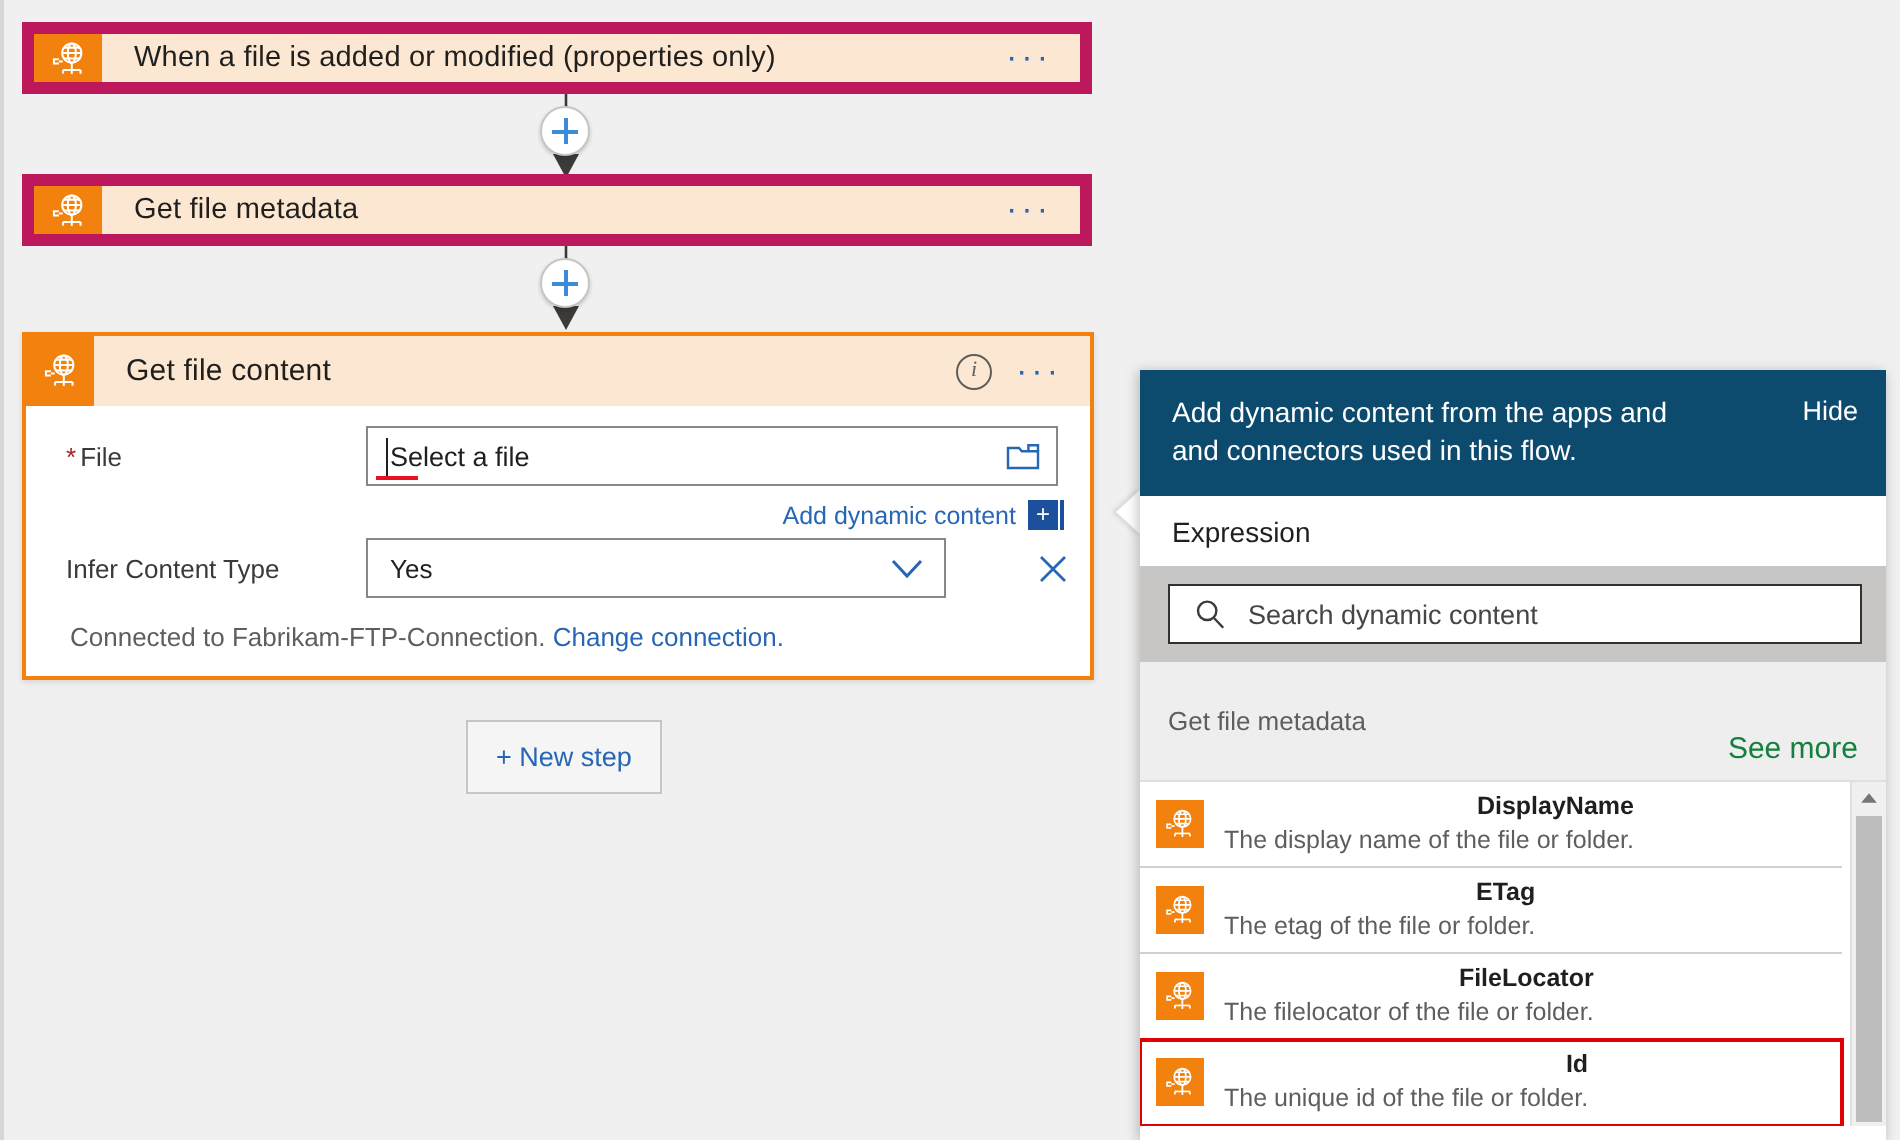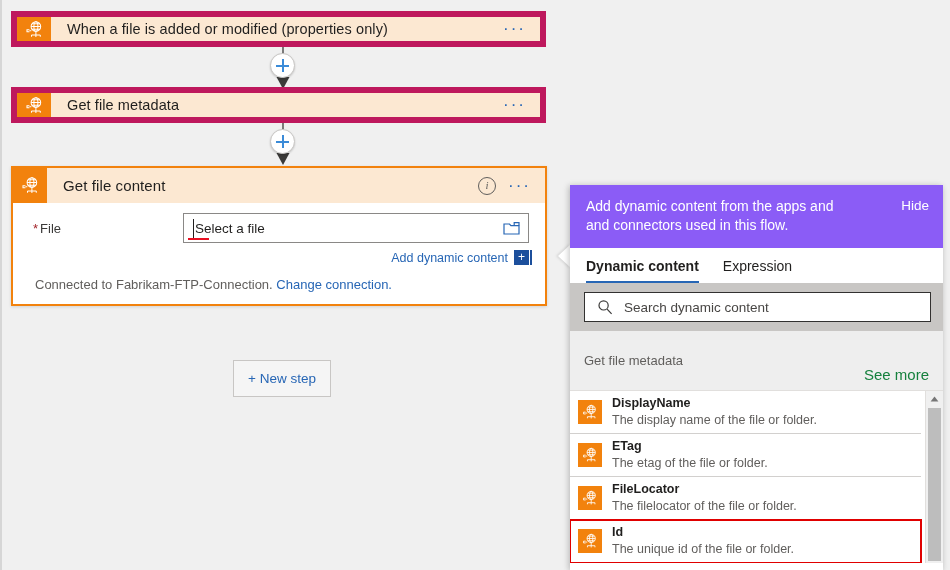--- a/index.html
+++ b/index.html
@@ -196,21 +196,21 @@
   }
   #dc-pointer {
     position:absolute; left:556px; top:244px;
     width:0; height:0;
     border-top: 12px solid transparent;
     border-bottom: 12px solid transparent;
     border-right: 13px solid #ffffff;
     filter: drop-shadow(-2px 0 1px rgba(0,0,0,.10));
   }
   .dc-header {
-    background:#8b5cf6;
+    background:#0c4a6e;
     color:#fff;
     padding: 12px 14px 13px 16px;
     display:flex; align-items:flex-start;
   }
   .dc-header-text {
     font-size: 14px; line-height: 19px; flex:1 1 auto;
     white-space: pre-line;
   }
   .dc-hide {
     font-size: 13.5px; color:#fff; cursor:pointer;
@@ -256,20 +256,21 @@
   }
   .dc-item {
     display:flex; align-items:flex-start;
     padding: 5px 0 5px 8px;
     border-bottom: 1px solid #d2d0ce;
     box-sizing:border-box;
     height: 43px;
     margin-right: 22px;
     cursor:pointer;
     position: relative;
+    text-align: right;
   }
   .dc-item:last-child { border-bottom: none; }
   .dc-item .it-ic {
     width:24px;height:24px;flex:0 0 24px;background:#f2820d;
     display:flex;align-items:center;justify-content:center;
     margin-top:4px;
   }
   .dc-item .it-txt { padding-left:10px; }
   .it-name { font-size:12.5px; color:#201f1e; font-weight:bold; line-height:15px; }
   .it-desc { font-size:12.5px; color:#605e5c; line-height:16px; margin-top:1px; }
@@ -392,41 +393,56 @@
             </svg>
           </span>
         </span>
       </div>
 
       <div class="adc-row">
         <span class="adc-link">Add dynamic content</span>
         <span class="adc-plus">+</span>
       </div>
 
+      <div class="field-row" style="padding-right:6px;">
+        <span class="field-label">Infer Content Type</span>
+        <span class="select-box">
+          <span class="val">Yes</span>
+          <span class="chev">
+            <svg width="17" height="11" viewBox="0 0 17 11" fill="none" stroke="#2766b5" stroke-width="1.5">
+              <path d="M1.5 1.5L8.5 9 15.5 1.5"></path>
+            </svg>
+          </span>
+        </span>
+        <span class="close-x">
+          <svg width="15" height="15" viewBox="0 0 15 15" fill="none" stroke="#2766b5" stroke-width="1.4">
+            <path d="M1.5 1.5l12 12M13.5 1.5l-12 12"></path>
+          </svg>
+        </span>
+      </div>
 
       <div class="conn-note">
         <span>Connected to Fabrikam-FTP-Connection.</span>
         <a href="#">Change connection.</a>
       </div>
     </div>
   </div>
 
   <div id="new-step-btn">+ New step</div>
 
   <div id="dc-pointer"></div>
   <div id="dc-panel">
 
     <div class="dc-header">
       <span class="dc-header-text">Add dynamic content from the apps and
 and connectors used in this flow.</span>
       <span class="dc-hide">Hide</span>
     </div>
 
     <div class="dc-tabs">
-      <span class="dc-tab active">Dynamic content</span>
       <span class="dc-tab">Expression</span>
     </div>
 
     <div class="dc-search-wrap">
       <div class="dc-search">
         <span class="mag">
           <svg width="16" height="16" viewBox="0 0 16 16" fill="none" stroke="#3b3a39" stroke-width="1.2">
             <circle cx="6.6" cy="6.4" r="4.6"></circle>
             <path d="M10.1 10.1L14.6 14.9"></path>
           </svg>

